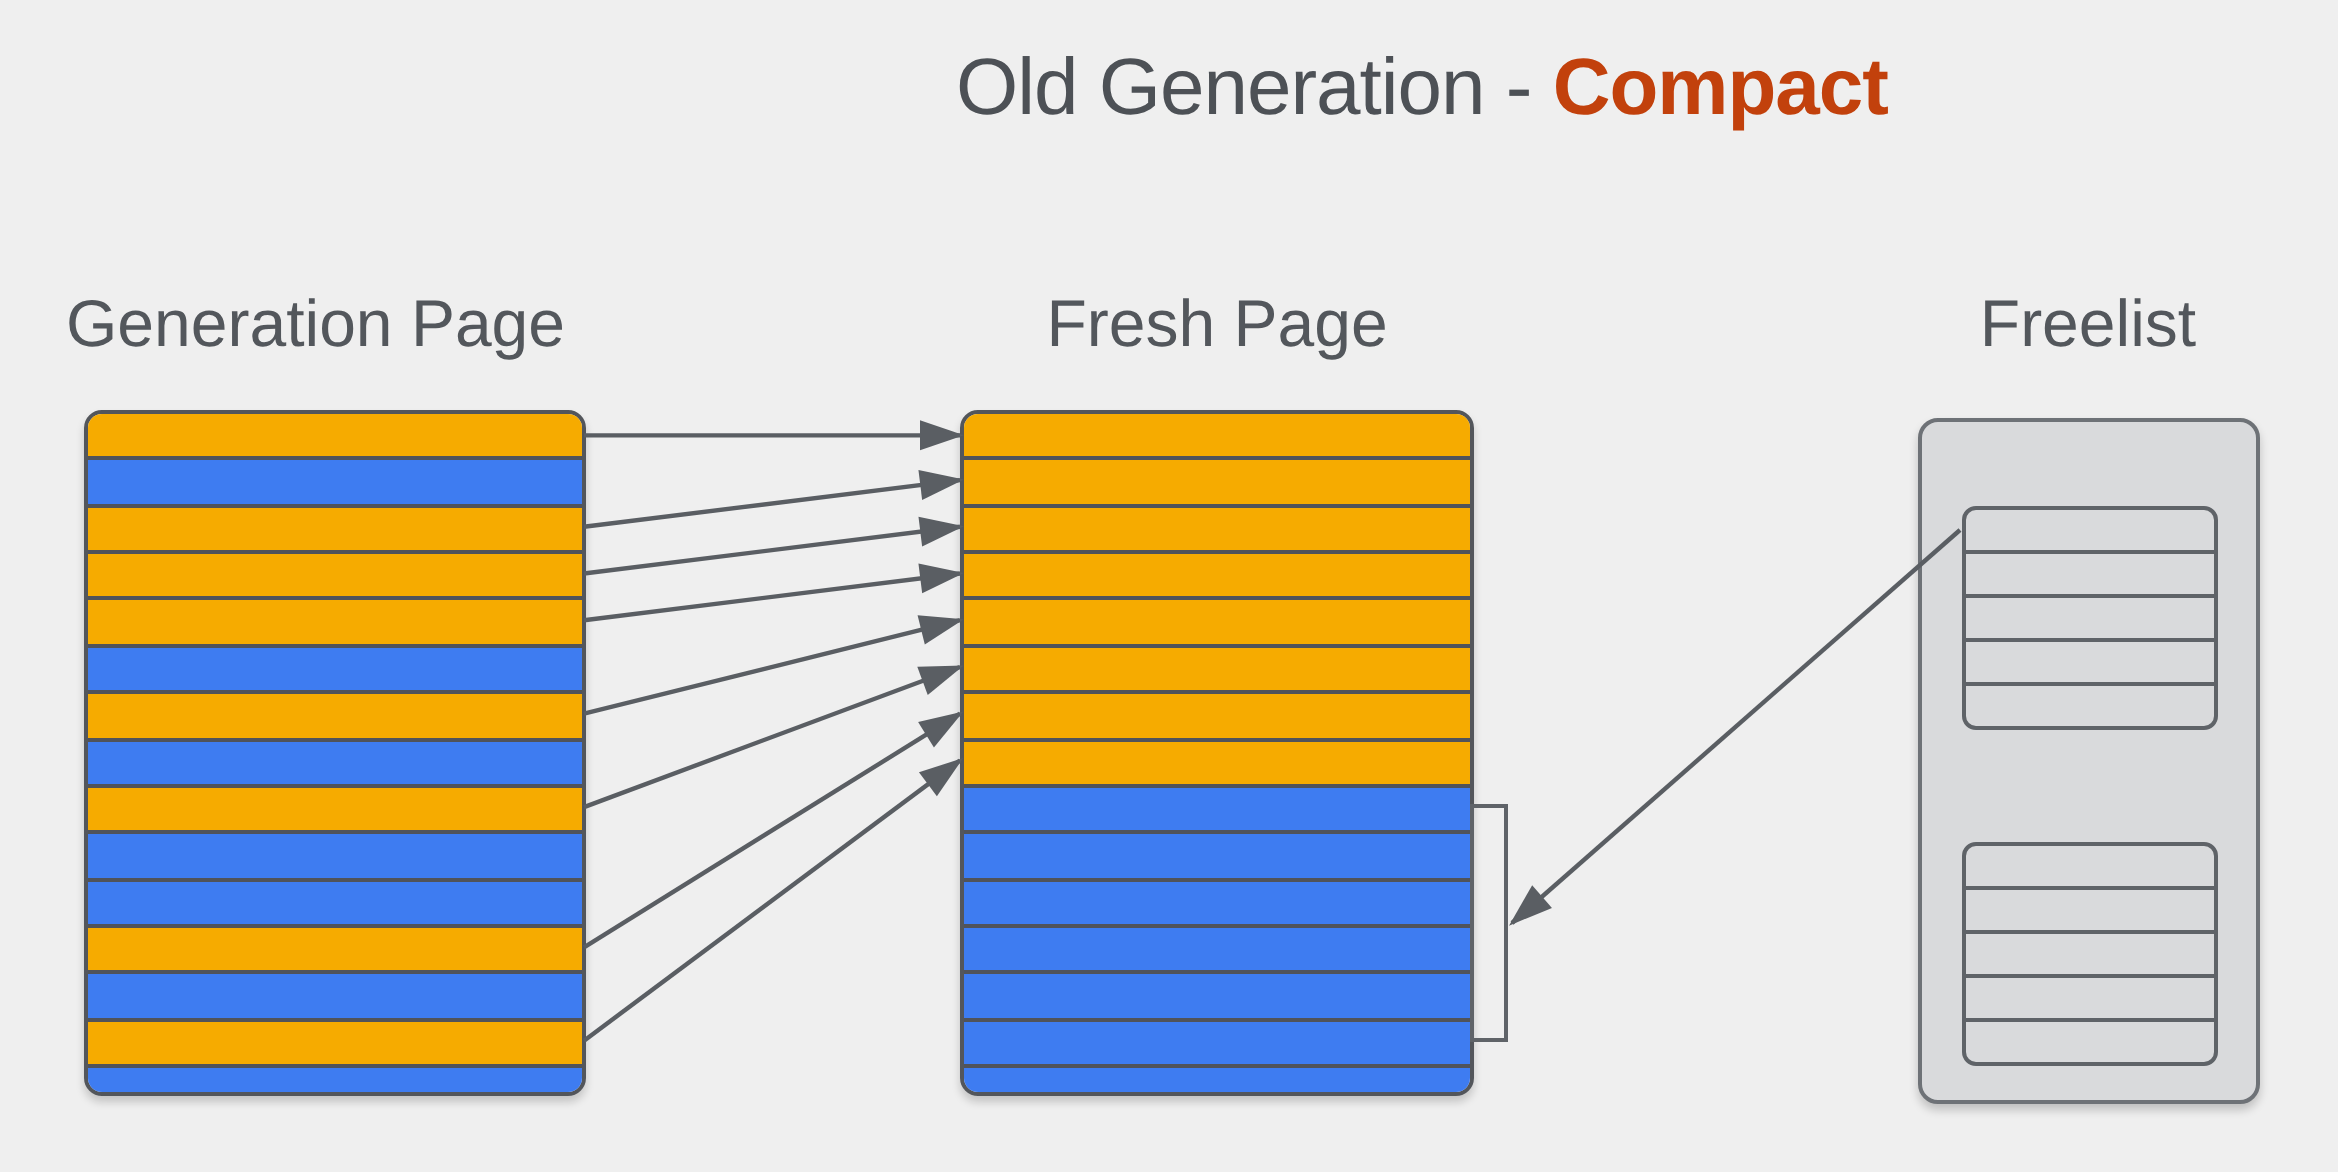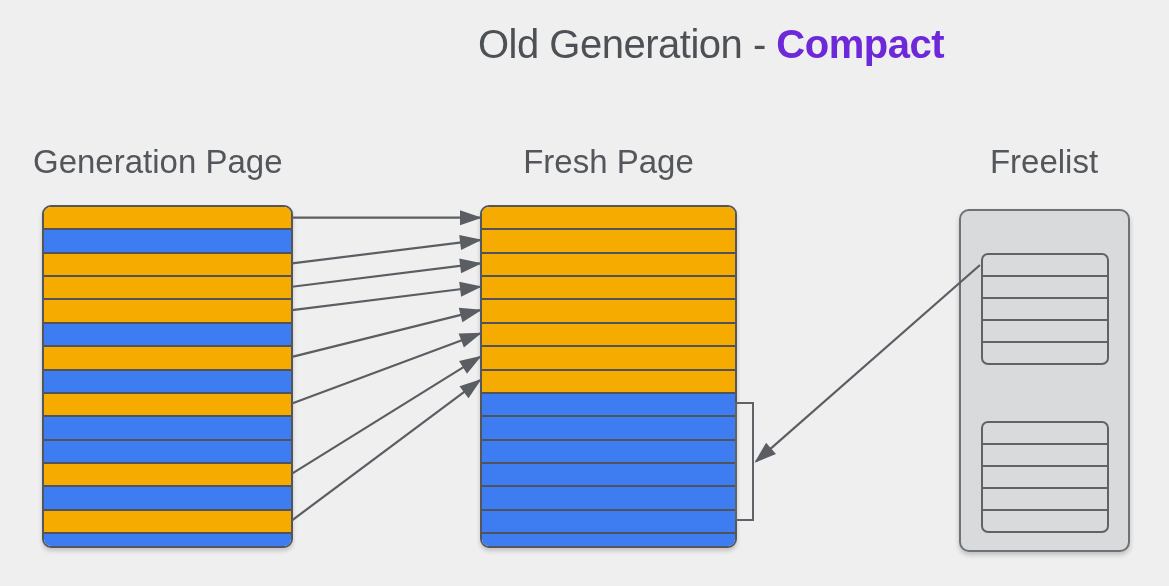--- a/index.html
+++ b/index.html
@@ -16,21 +16,21 @@
 
   .slide-title {
     position: absolute;
     left: 478px;
     top: 22px;
     font-size: 40px;
     color: #4D5156;
     letter-spacing: -0.5px;
     white-space: nowrap;
   }
-  .slide-title .emph { font-weight: 700; color: #6d28d9; }
+  .slide-title .emph { font-weight: 700; color: #c2410c; }
 
   .section-label {
     position: absolute;
     top: 143px;
     font-size: 33px;
     color: #53575C;
     letter-spacing: 0px;
     white-space: nowrap;
   }
   #label-fragmented { left: 33px; }

